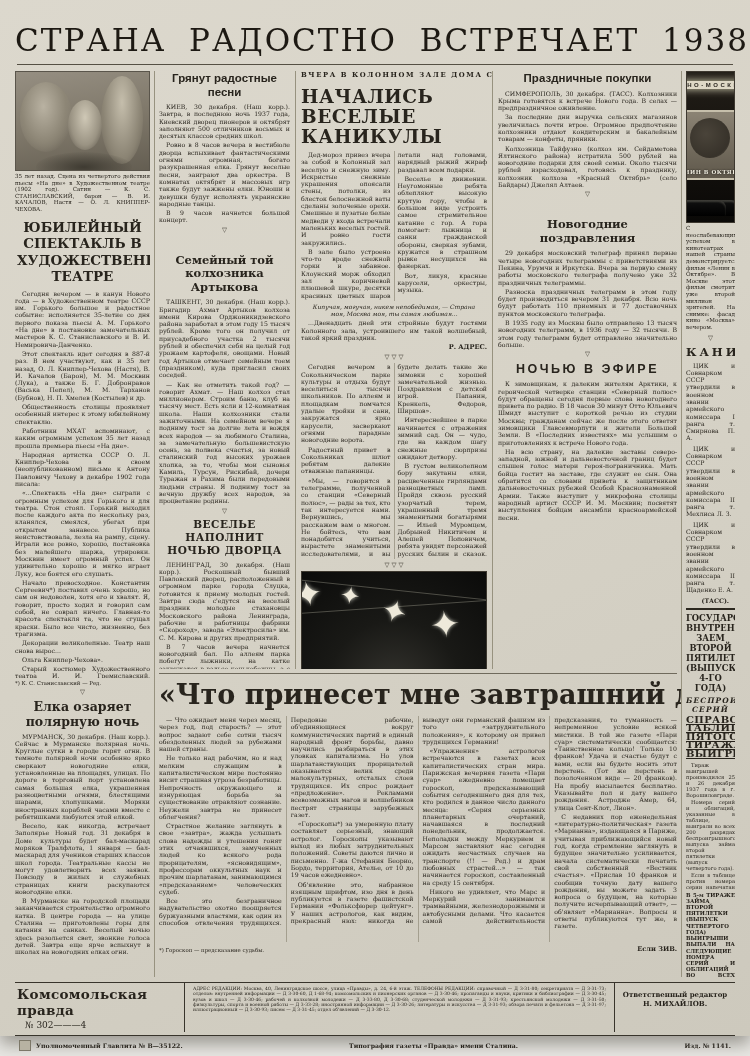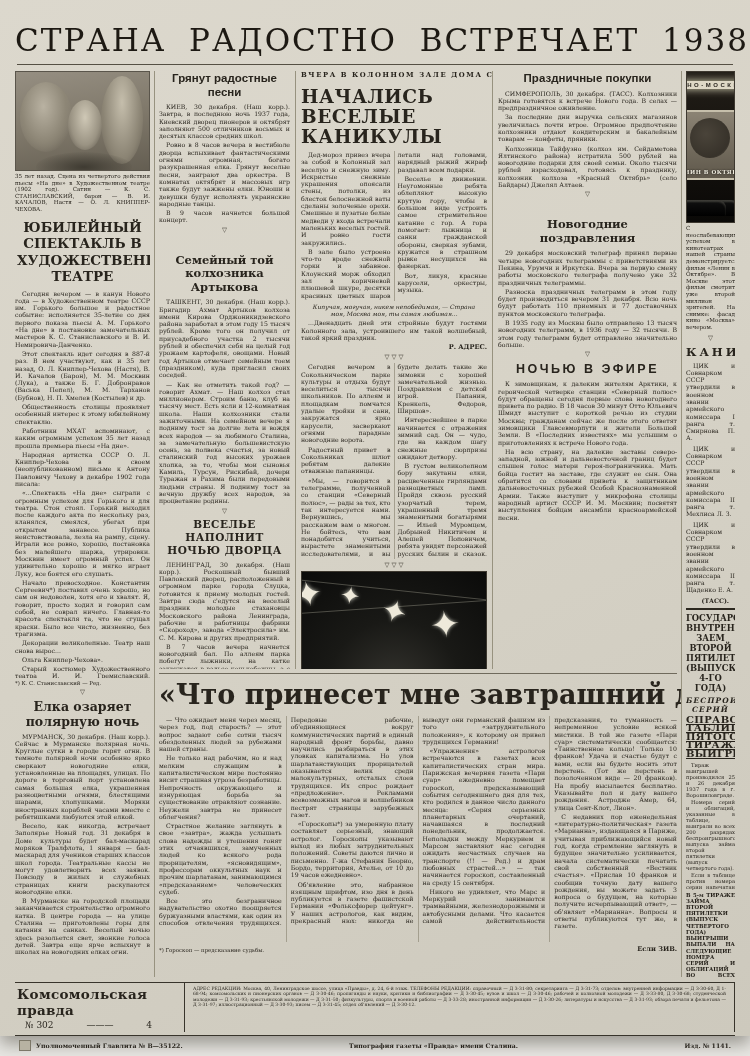--- a/index.html
+++ b/index.html
@@ -82,21 +82,21 @@
   .loanNote{font-weight:700;font-size:5.4px;line-height:6.2px;text-align:justify;margin:2px 0;}
   table.loanT{width:100%;border-collapse:collapse;margin-top:2px;}
   table.loanT th{font-weight:400;font-size:4.6px;padding:0 1px;height:42px;vertical-align:bottom;}
   .vth{writing-mode:vertical-rl;transform:rotate(180deg);white-space:nowrap;margin:0 auto;}
   table.loanT td{font-size:4.8px;line-height:5.2px;text-align:center;padding:0;}
   table.loanT thead tr{border-bottom:1px solid #555044;}
   
   .footer{border-top:1.5px solid #38342b;margin-top:5px;display:flex;align-items:stretch;}
   .f-left{width:170px;flex:none;border-right:1px solid #38342b;padding:3px 18px 2px 2px;box-sizing:border-box;}
   .f-name{font-weight:700;font-size:13.5px;letter-spacing:.3px;}
-  .f-issue{display:flex;justify-content:space-between;font-size:9px;padding:2px 14px 0 8px;}
+  .f-issue{display:flex;font-size:9px;padding:2px 14px 0 8px;}
   .f-mid{flex:1;font-size:4.5px;line-height:5.3px;text-align:justify;padding:3px 8px;border-right:1px solid #38342b;}
   .f-right{width:120px;flex:none;text-align:center;font-weight:700;font-size:7px;line-height:9px;padding-top:7px;}
   .footer2{border-top:1px solid #38342b;margin-top:3px;display:flex;justify-content:space-between;align-items:center;
            font-size:6.2px;font-weight:700;padding:4px 4px 0;}
   .stamp{display:inline-block;width:10px;height:9px;background:#b7b2a2;border:1px solid #7c7768;margin-right:5px;vertical-align:middle;}
   .f2-left{display:flex;align-items:center;}
 </style>
 </head>
 <body>
 
@@ -689,20 +689,24 @@
   <div class="footer">
     <div class="f-left">
       <div class="f-name">Комсомольская правда</div>
       <div class="f-issue">
         <span>№ 302</span>
         <span>———</span>
         <span>4</span>
       </div>
     </div>
     <div class="f-mid">АДРЕС РЕДАКЦИИ: Москва, 40, Ленинградское шоссе, улица «Правды», д. 24, 6-й этаж. ТЕЛЕФОНЫ РЕДАКЦИИ: справочный — Д 3-31-80; секретариата — Д 3-31-73; отделов: внутренней информации — Д 3-30-60, Д 1-68-94; комсомольских и пионерских органов — Д 3-30-46; пропаганды и науки, критики и библиографии — Д 3-30-45; вузов и школ — Д 3-30-46; рабочей и колхозной молодежи — Д 3-33-80, Д 3-30-68; студенческой молодежи — Д 3-31-93; крестьянской молодежи — Д 3-31-50; физкультуры, спорта и военной работы — Д 3-33-28; иностранной информации — Д 3-30-26; литературы и искусства — Д 3-31-93; обзора печати и фельетона — Д 3-31-97; иллюстрационный — Д 3-30-93; писем — Д 3-31-45; отдел об'явлений — Д 3-30-12.</div>
+    <div class="f-right">
+      <div>Ответственный редактор</div>
+      <div>Н. МИХАЙЛОВ.</div>
+    </div>
   </div>
   <div class="footer2">
     <span class="f2-left">
         <span class="stamp"></span>
         <span>Уполномоченный Главлита № В—35122.</span>
       </span>
     <span>Типография газеты «Правда» имени Сталина.</span>
     <span>Изд. № 1141.</span>
   </div>
 

